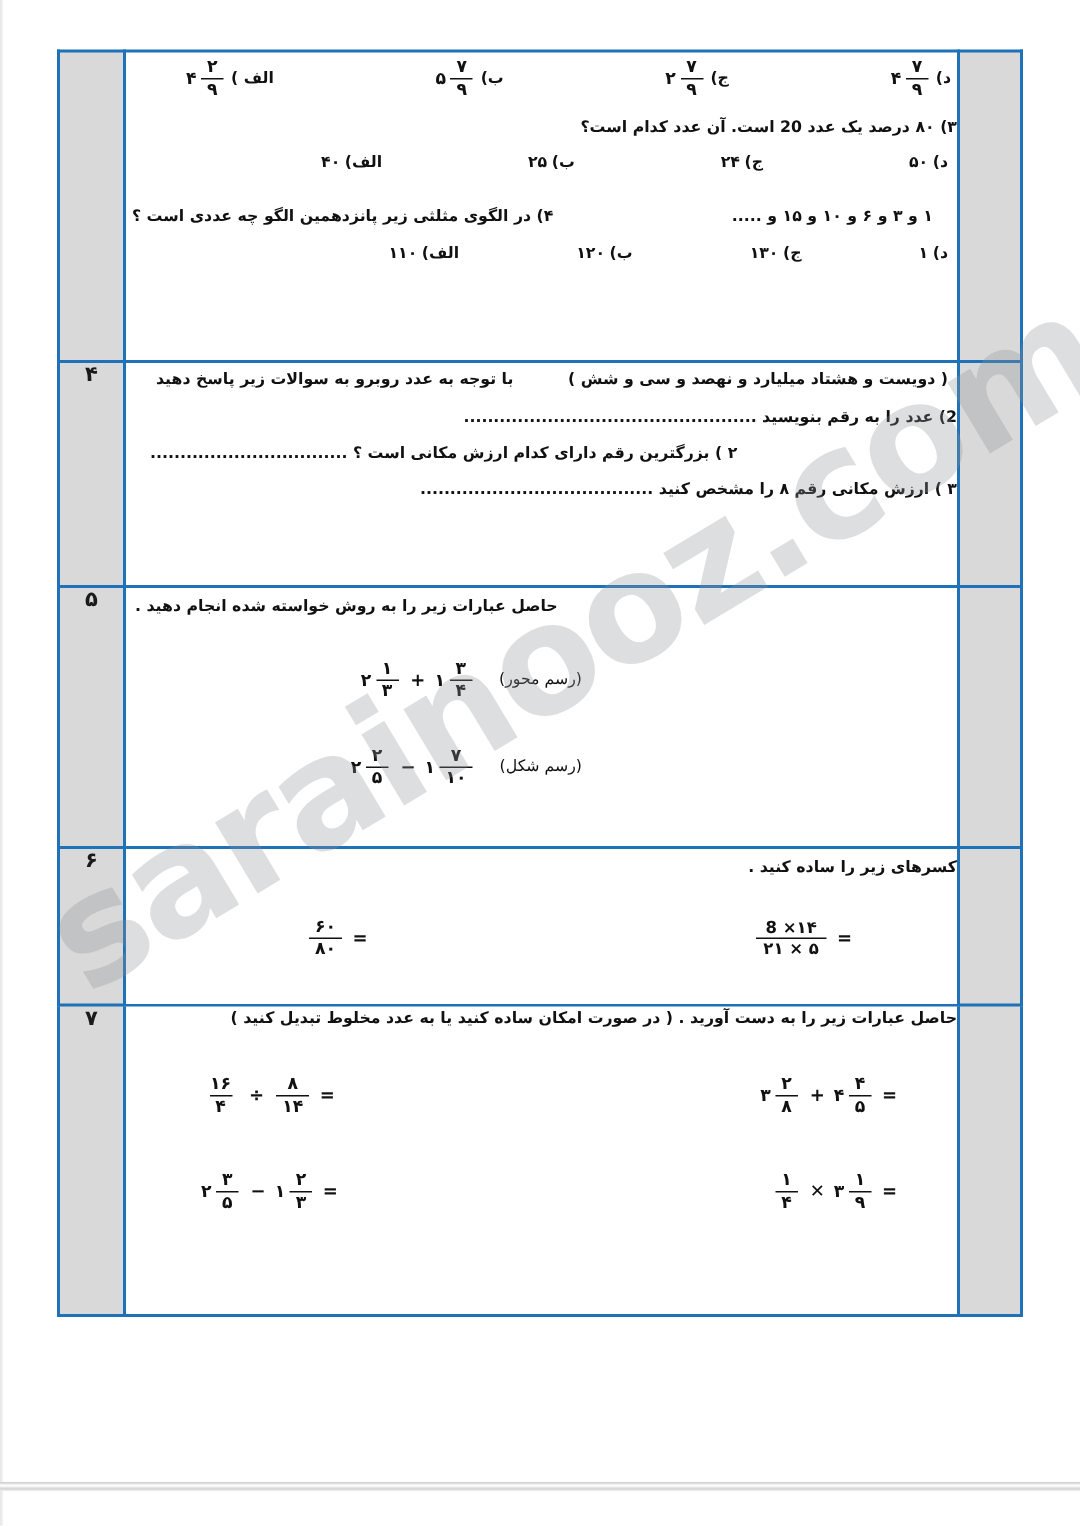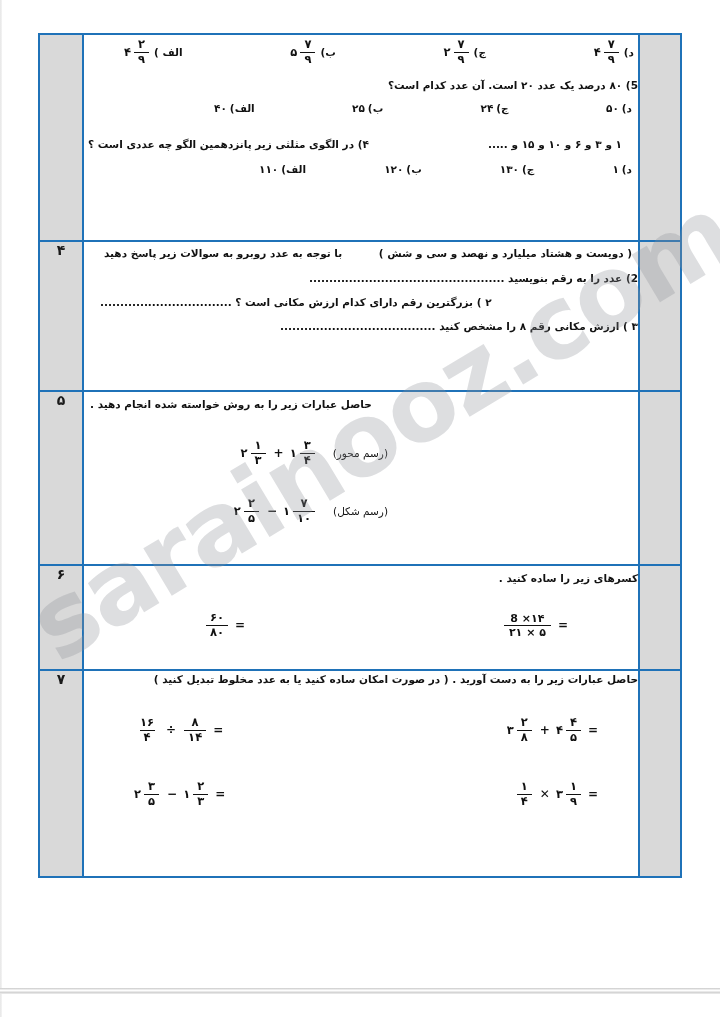--- a/index.html
+++ b/index.html
@@ -226,21 +226,21 @@
               <span class="whole">۴</span>
               <span class="frac big">
                 <span class="num">۲</span>
                 <span class="den">۹</span>
               </span>
             </span>
           </div>
         </div>
       </div>
 
-      <div class="q-line" style="margin-top:12px; text-align:right; padding-left:6px">5)  ۸۰ درصد یک عدد ۲۰ است. آن عدد کدام است؟</div>
+      <div class="q-line" style="margin-top:12px; text-align:right; padding-left:6px">۳)  ۸۰ درصد یک عدد 20 است. آن عدد کدام است؟</div>
 
       <div class="opt-row" style="margin-top:9px">
         <div style="width:100%; display:flex; justify-content:space-between; padding:0 6px 0 130px;">
           <div class="opt">
             <span class="opt-label">د)</span>
             <span class="opt-label">۵۰</span>
           </div>
           <div class="opt">
             <span class="opt-label">ج)</span>
             <span class="opt-label">۲۴</span>

